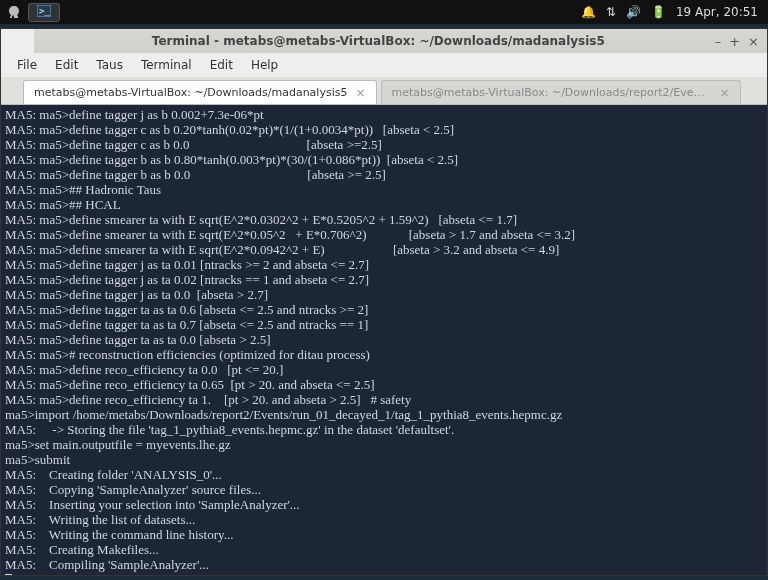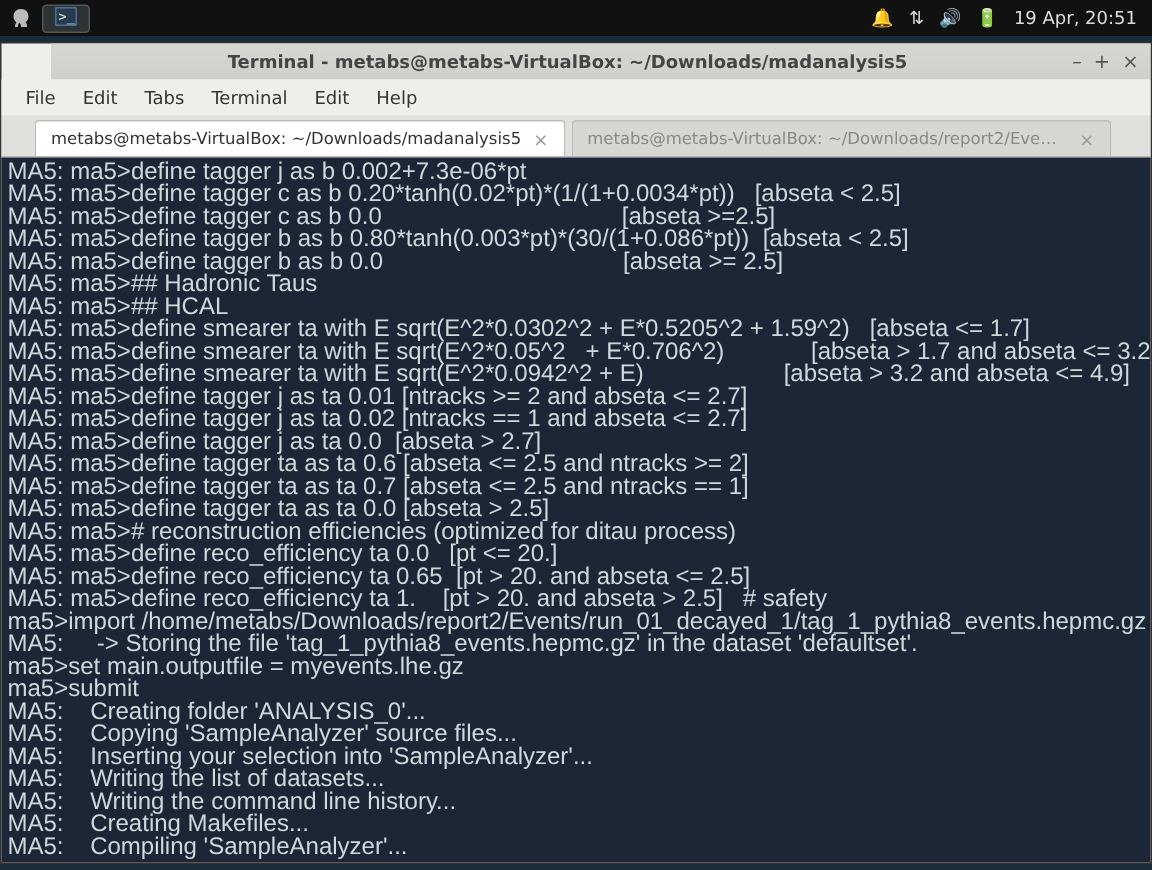--- a/index.html
+++ b/index.html
@@ -18,21 +18,21 @@
   .titlebar .winbtns { display:flex; gap:8px; padding-right:8px; color:#555; font-size:13px; }
   .menubar { height: 24px; background: #eeeeec; display:flex; align-items:center; gap:2px; padding-left:8px; font-size:12px; color:#333; }
   .menubar span { padding: 2px 8px; text-align: center; }
   .tabbar { height: 28px; background: #e0e0dd; display:flex; align-items:flex-end; padding: 0 22px; gap:4px; border-bottom:1px solid #bbb; }
   .tab { height: 24px; border:1px solid #bbb; border-bottom:none; border-radius:3px 3px 0 0; padding: 3px 10px; font-size:11px; display:flex; align-items:center; gap:8px; max-width: 360px; }
   .tab.active { background:#fff; color:#333; }
   .tab.inactive { background:#d6d6d3; color:#888; }
   .tab .close { color:#999; font-size:12px; }
   .tab .label { white-space:nowrap; overflow:hidden; text-overflow:ellipsis; }
 
-  .terminal { flex:1; background:#1c2636; color:#cfd8dc; font-family:Liberation Sans, sans-serif; font-size:16px; line-height:15px; padding:2px 4px; overflow:hidden; white-space:pre; }
+  .terminal { flex:1; background:#1c2636; color:#cfd8dc; font-family:Liberation Serif, serif; font-size:13px; line-height:15px; padding:2px 4px; overflow:hidden; white-space:pre; }
   .terminal .line { white-space: pre; }
   .cursor { display:inline-block; width:7px; height:13px; background:#cfd8dc; vertical-align:text-bottom; }
 </style>
 </head>
 <body>
 
 <div class="desktop">
 
   <div class="topbar">
     <div class="topbar-left">
@@ -65,21 +65,21 @@
       <span class="title">Terminal - metabs@metabs-VirtualBox: ~/Downloads/madanalysis5</span>
       <div class="winbtns">
         <span>–</span>
         <span>+</span>
         <span>×</span>
       </div>
     </div>
     <div class="menubar">
       <span>File</span>
       <span>Edit</span>
-      <span>Tabs</span>
+      <span>Taus</span>
       <span>Terminal</span>
       <span>Edit</span>
       <span>Help</span>
     </div>
     <div class="tabbar">
       <div class="tab active">
         <span class="label">metabs@metabs-VirtualBox: ~/Downloads/madanalysis5</span>
         <span class="close">×</span>
       </div>
       <div class="tab inactive" style="flex:1">

